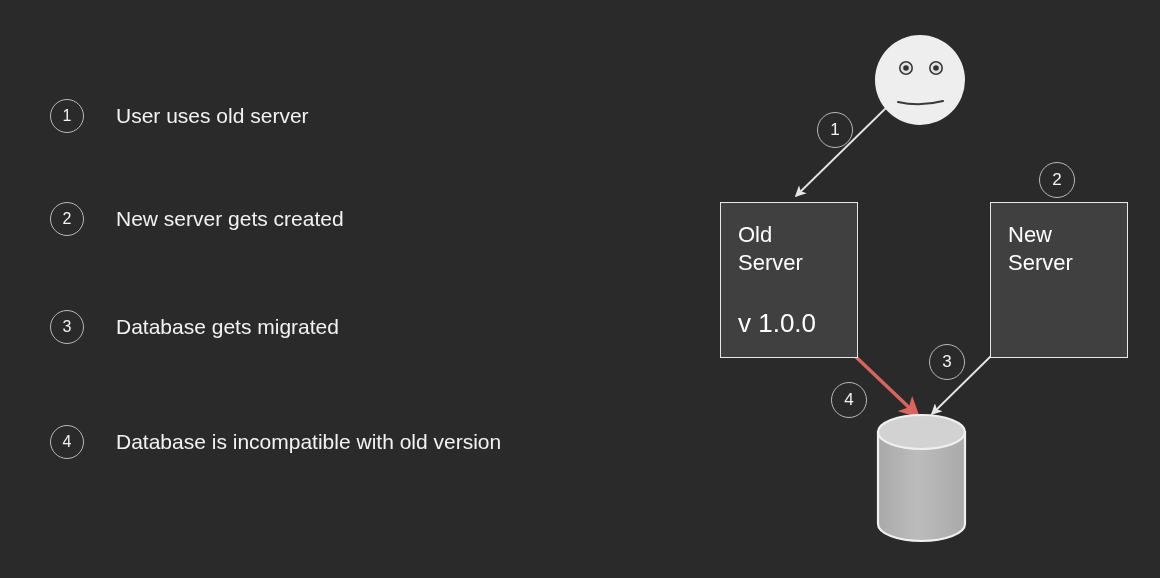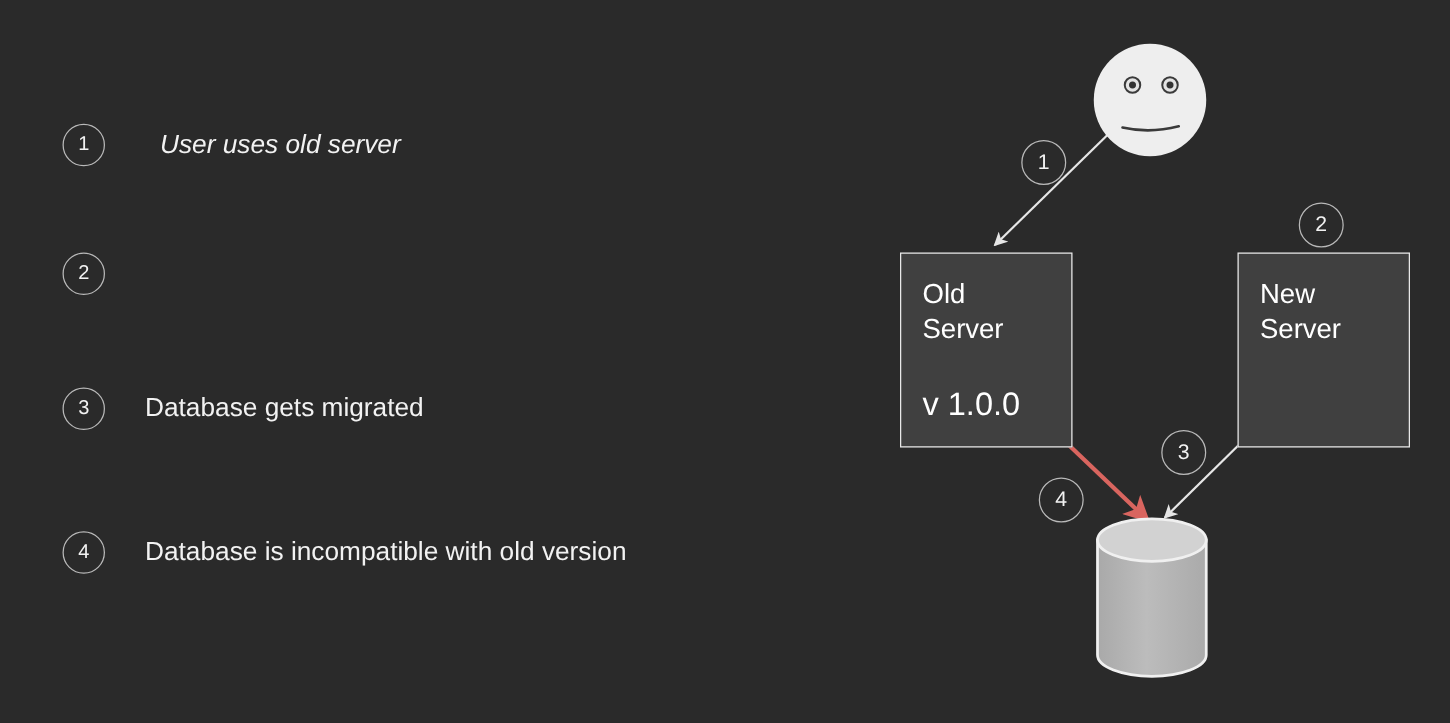--- a/index.html
+++ b/index.html
@@ -121,25 +121,26 @@
     </g>
 
     <g>
       <path d="M 878 432 L 878 524 A 43.5 17 0 0 0 965 524 L 965 432 Z" fill="url(#cylBody)" stroke="#f0f0f0" stroke-width="2.2"></path>
       <ellipse cx="921.5" cy="432" rx="43.5" ry="17" fill="#d2d2d2" stroke="#f0f0f0" stroke-width="2.2"></ellipse>
     </g>
   </svg>
 
   <div class="legend-row" style="left:50px; top:98px;">
     <div class="legend-badge">1</div>
-    <div class="legend-label" style="margin-left:44px;font-style:italic;">User uses old server</div>
+    <div class="legend-label" style="margin-left:32px;">User uses old server</div>
   </div>
 
   <div class="legend-row" style="left:50px; top:201px;">
     <div class="legend-badge">2</div>
+    <div class="legend-label" style="margin-left:32px;">New server gets created</div>
   </div>
 
   <div class="legend-row" style="left:50px; top:309px;">
     <div class="legend-badge">3</div>
     <div class="legend-label" style="margin-left:32px;">Database gets migrated</div>
   </div>
 
   <div class="legend-row" style="left:50px; top:424px;">
     <div class="legend-badge">4</div>
     <div class="legend-label" style="margin-left:32px;text-align:right;"> Database is incompatible with old version</div>

